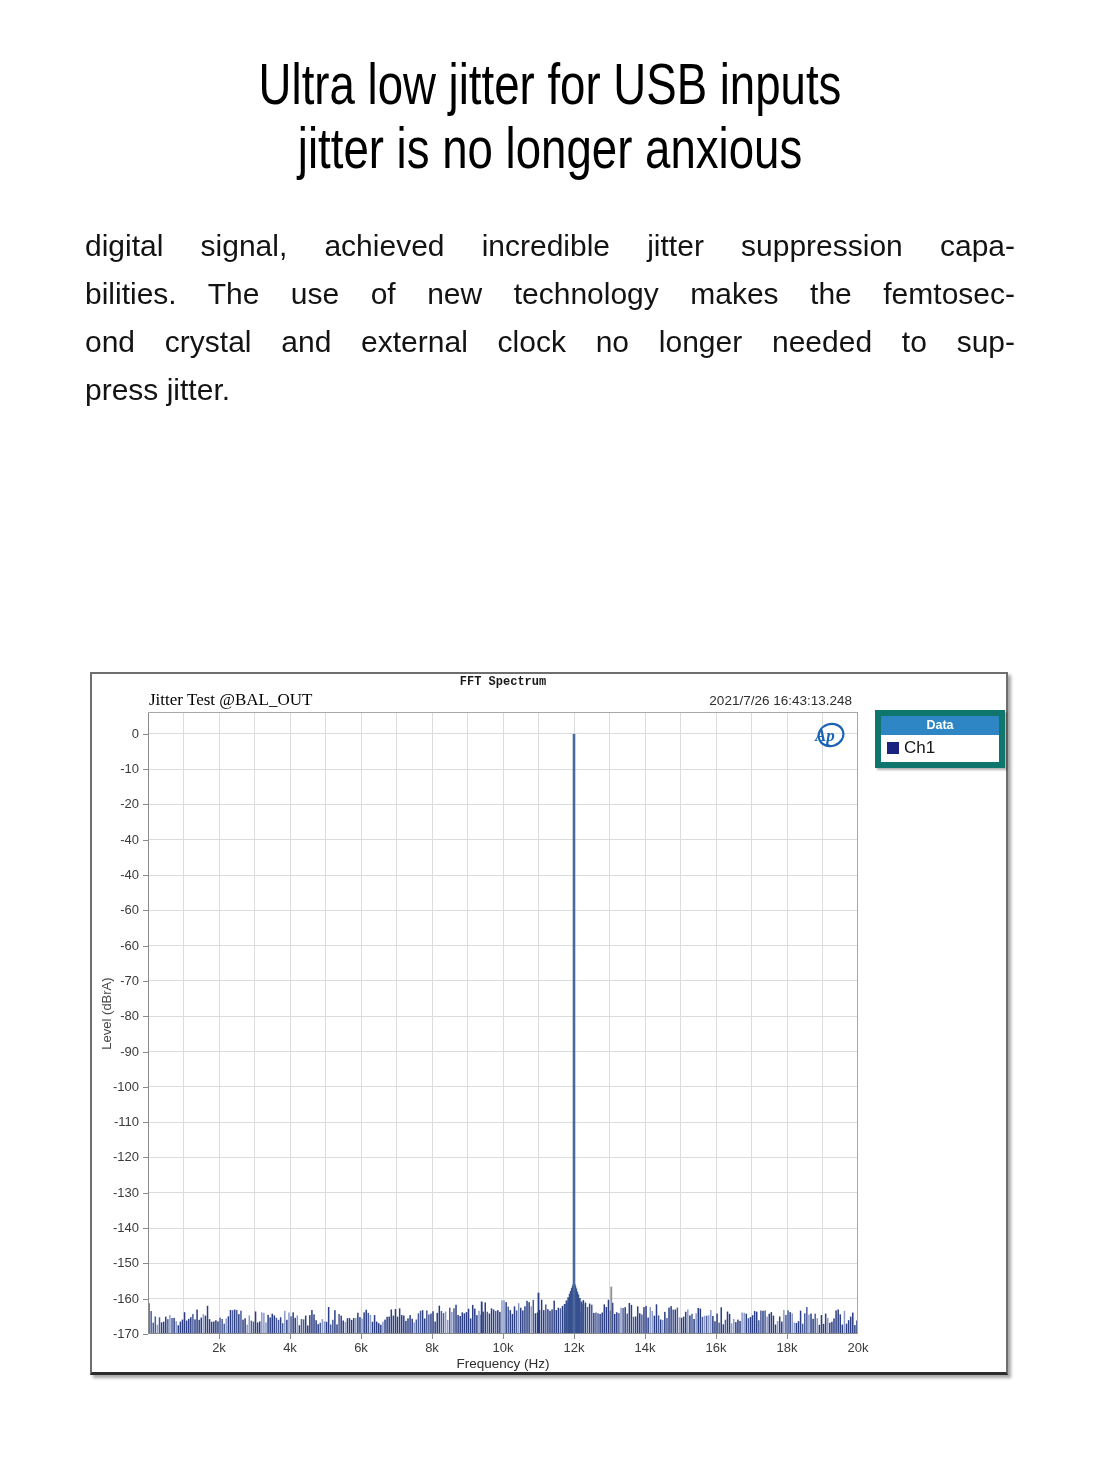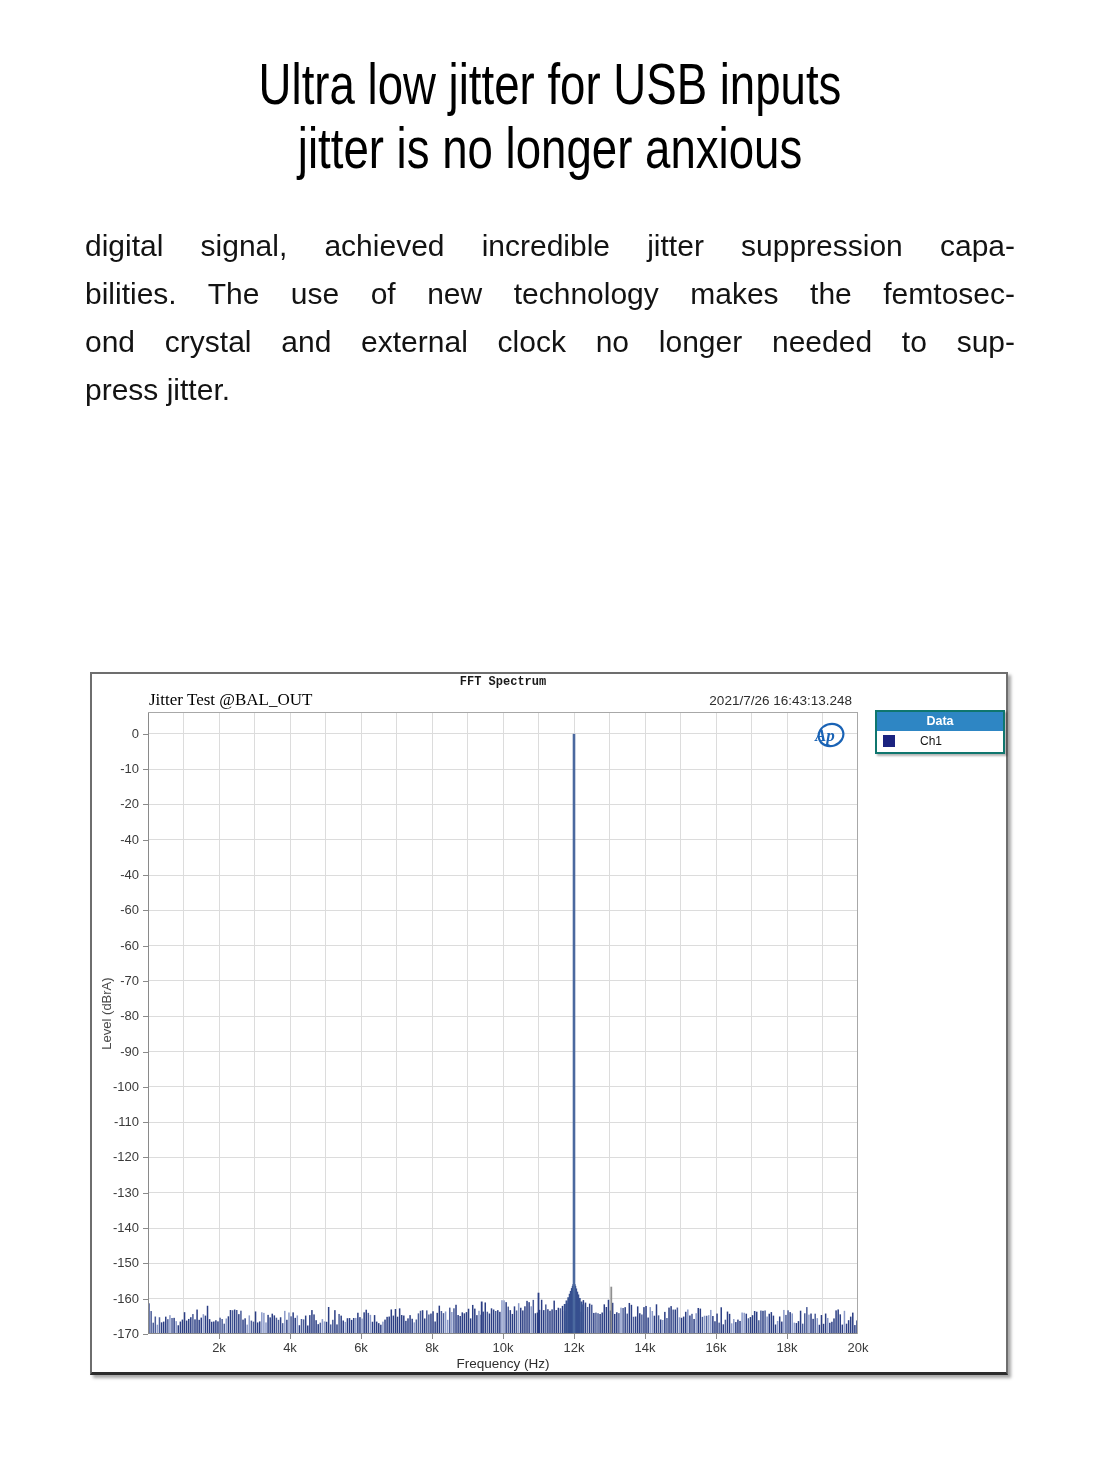--- a/index.html
+++ b/index.html
@@ -35,27 +35,27 @@
   .y-axis-title { position:absolute; left:-51px; top:332px; width:130px; text-align:center;
     transform:rotate(-90deg); font-size:13px; color:#4a4a4a; }
   .x-labels { position:absolute; left:56px; top:666px; width:710px; height:15px; }
   .x-labels .xlab { position:absolute; width:44px; margin-left:-22px; text-align:center;
     font-size:13px; color:#3a3a3a; }
   .x-axis-title { position:absolute; left:56px; top:682px; width:710px; text-align:center;
     font-size:13.5px; color:#2e2e2e; }
   .ap-logo { position:absolute; right:12px; top:10px; width:36px; height:27px; }
   
   .legend { position:absolute; left:783px; top:36px; width:130px; background:#fff;
-    border:2px solid #0f766e; box-shadow:2px 2px 2px rgba(0,0,0,0.3); }
+    border:6px solid #0f766e; box-shadow:2px 2px 2px rgba(0,0,0,0.3); }
   .legend-header { background:#2e86c4; color:#fff; text-align:center; font-size:12.5px;
     font-weight:700; padding:2px 0 3px; }
   .legend-body { padding:3px 6px 4px; }
   .legend-item { display:flex; align-items:center; gap:5px; }
   .legend-swatch { width:12px; height:12px; flex:0 0 auto; }
-  .legend-label { font-size:12px; color:#141414;margin-left:20px; }
+  .legend-label { font-size:17px; color:#141414; }
 </style>
 </head>
 <body>
 
 <div class="page">
 
   <h1 class="headline">
     <span class="title-line">Ultra low jitter for USB inputs</span>
     <span class="title-line">jitter is no longer anxious</span>
   </h1>

